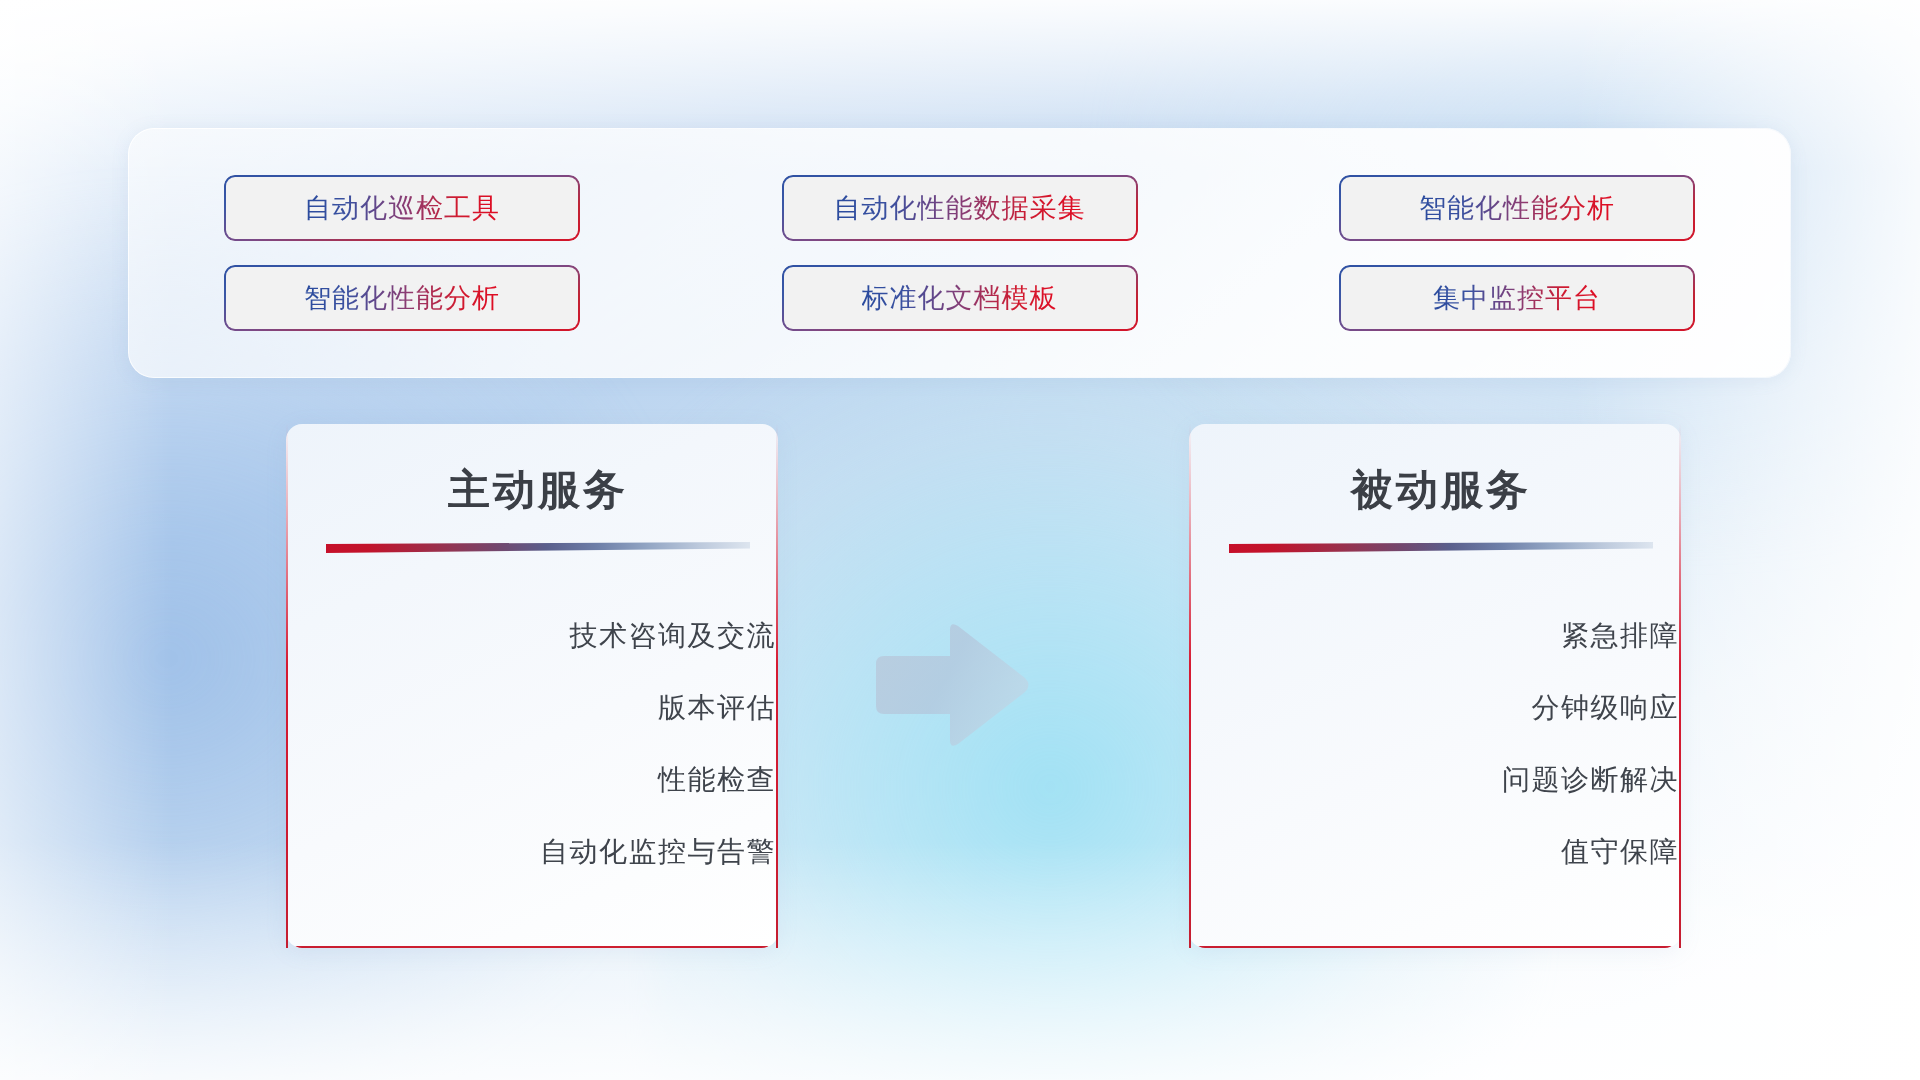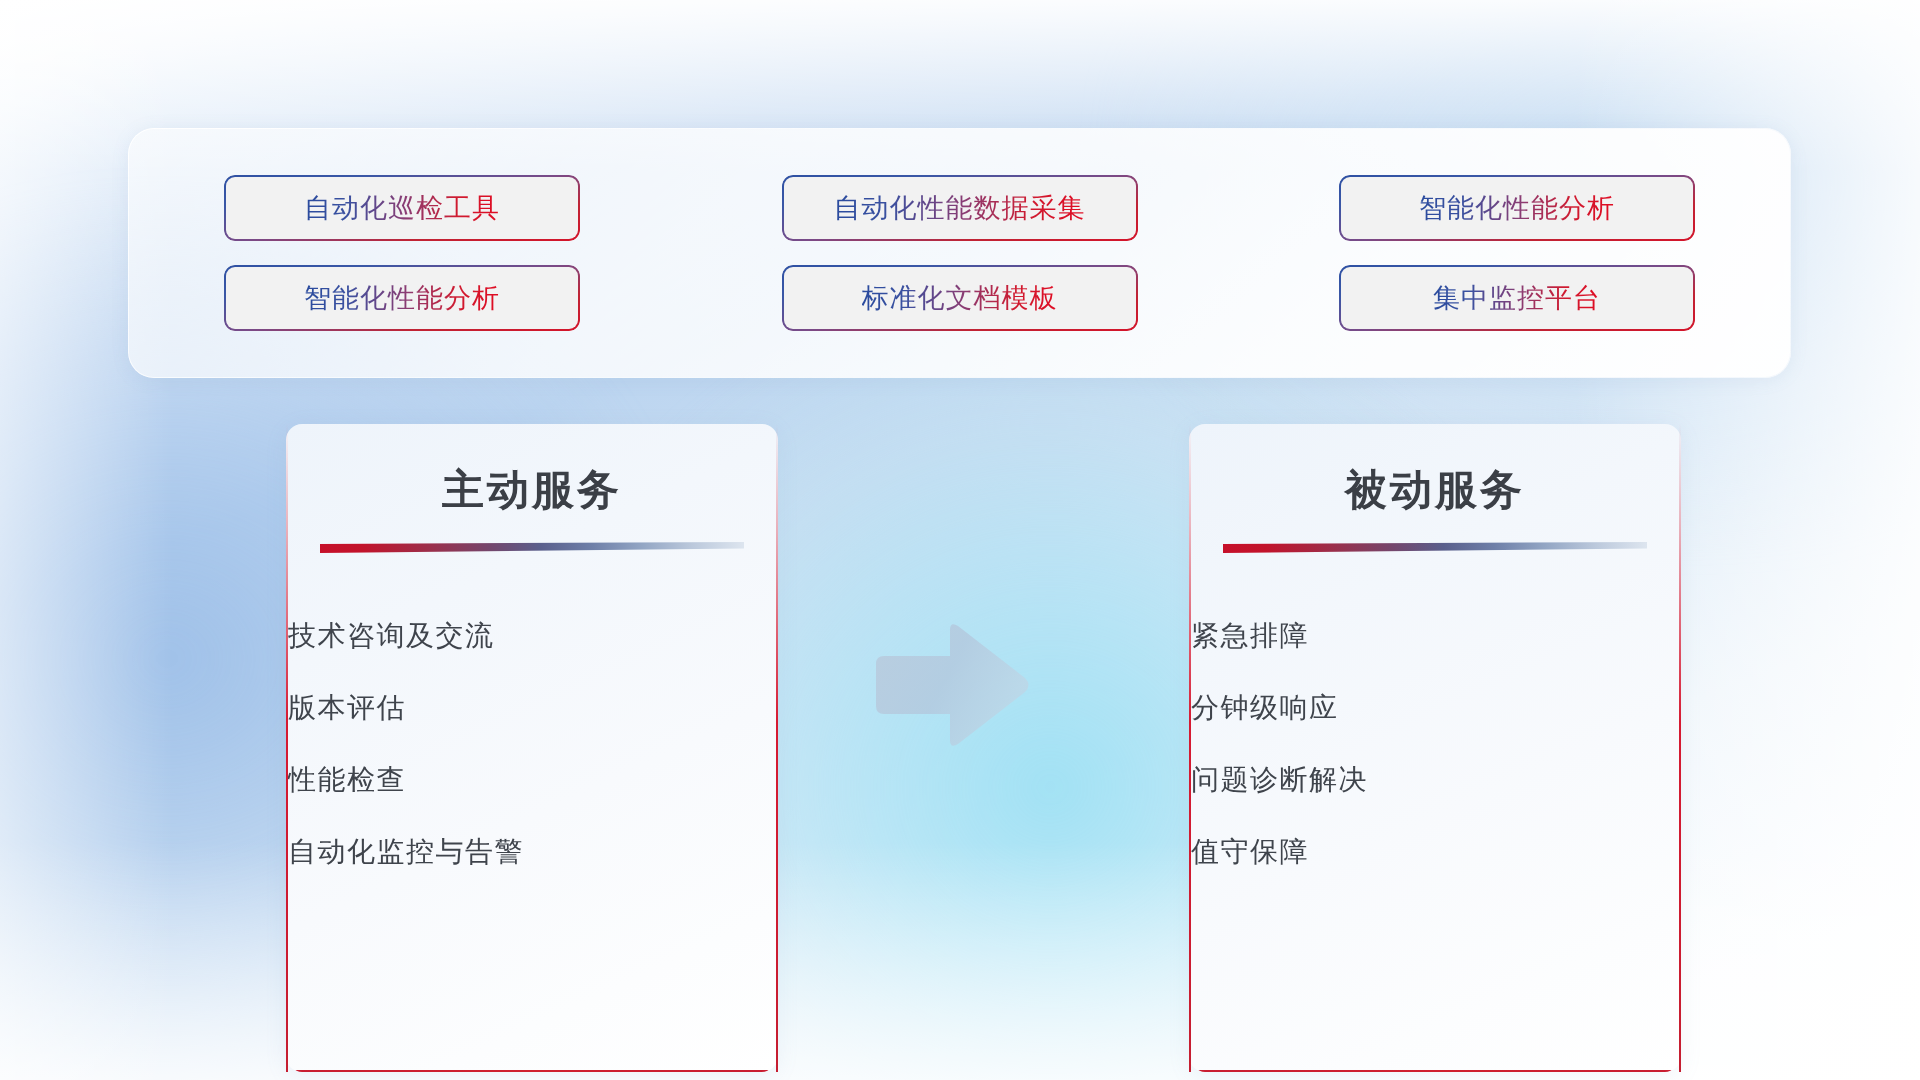--- a/index.html
+++ b/index.html
@@ -192,39 +192,40 @@
     color: transparent;
     -webkit-text-fill-color: transparent;
     white-space: nowrap;
   }
 
   
   .card {
     position: absolute;
     top: 424px;
     width: 492px;
-    height: 648px;
+    height: 524px;
     border-radius: 16px;
     background: linear-gradient(155deg,
         #eef4fb 0%,
         #f3f7fc 28%,
         #f8fafd 58%,
         #fcfdfe 82%,
         #ffffff 100%);
     box-sizing: border-box;
     border-left: 2px solid;
     border-right: 2px solid;
     border-image: linear-gradient(180deg,
         rgba(230,235,245,0.0) 0%,
         rgba(226,120,135,0.55) 16%,
         #d61a32 46%,
         #cc1c31 82%,
         #c51e31 100%) 1;
     overflow: hidden;
     box-shadow: 0 4px 22px rgba(130,160,200,0.10);
+    padding-left: 12px;
   }
   .card::after {
     content: "";
     position: absolute;
     left: 0; right: 0; bottom: 0;
     height: 2px;
     background: linear-gradient(90deg, #c81d31, #d0202f 50%, #c81d31);
   }
   .card-left  { left: 286px; }
   .card-right { left: 1189px; }
@@ -259,21 +260,21 @@
         #93a6c4 76%,
         #bcc9dc 88%,
         #dde5ef 100%);
     clip-path: polygon(0% 18%, 100% 0%, 100% 58%, 0% 100%);
   }
 
   .card-list {
     margin-top: 46px;
     display: flex;
     flex-direction: column;
-    align-items: flex-start;
+    align-items: flex-end;
     gap: 0;
   }
   .card-item {
     font-size: 28px;
     color: #3f444c;
     line-height: 72px;
     letter-spacing: 1.5px;
     white-space: nowrap;
   }
 

